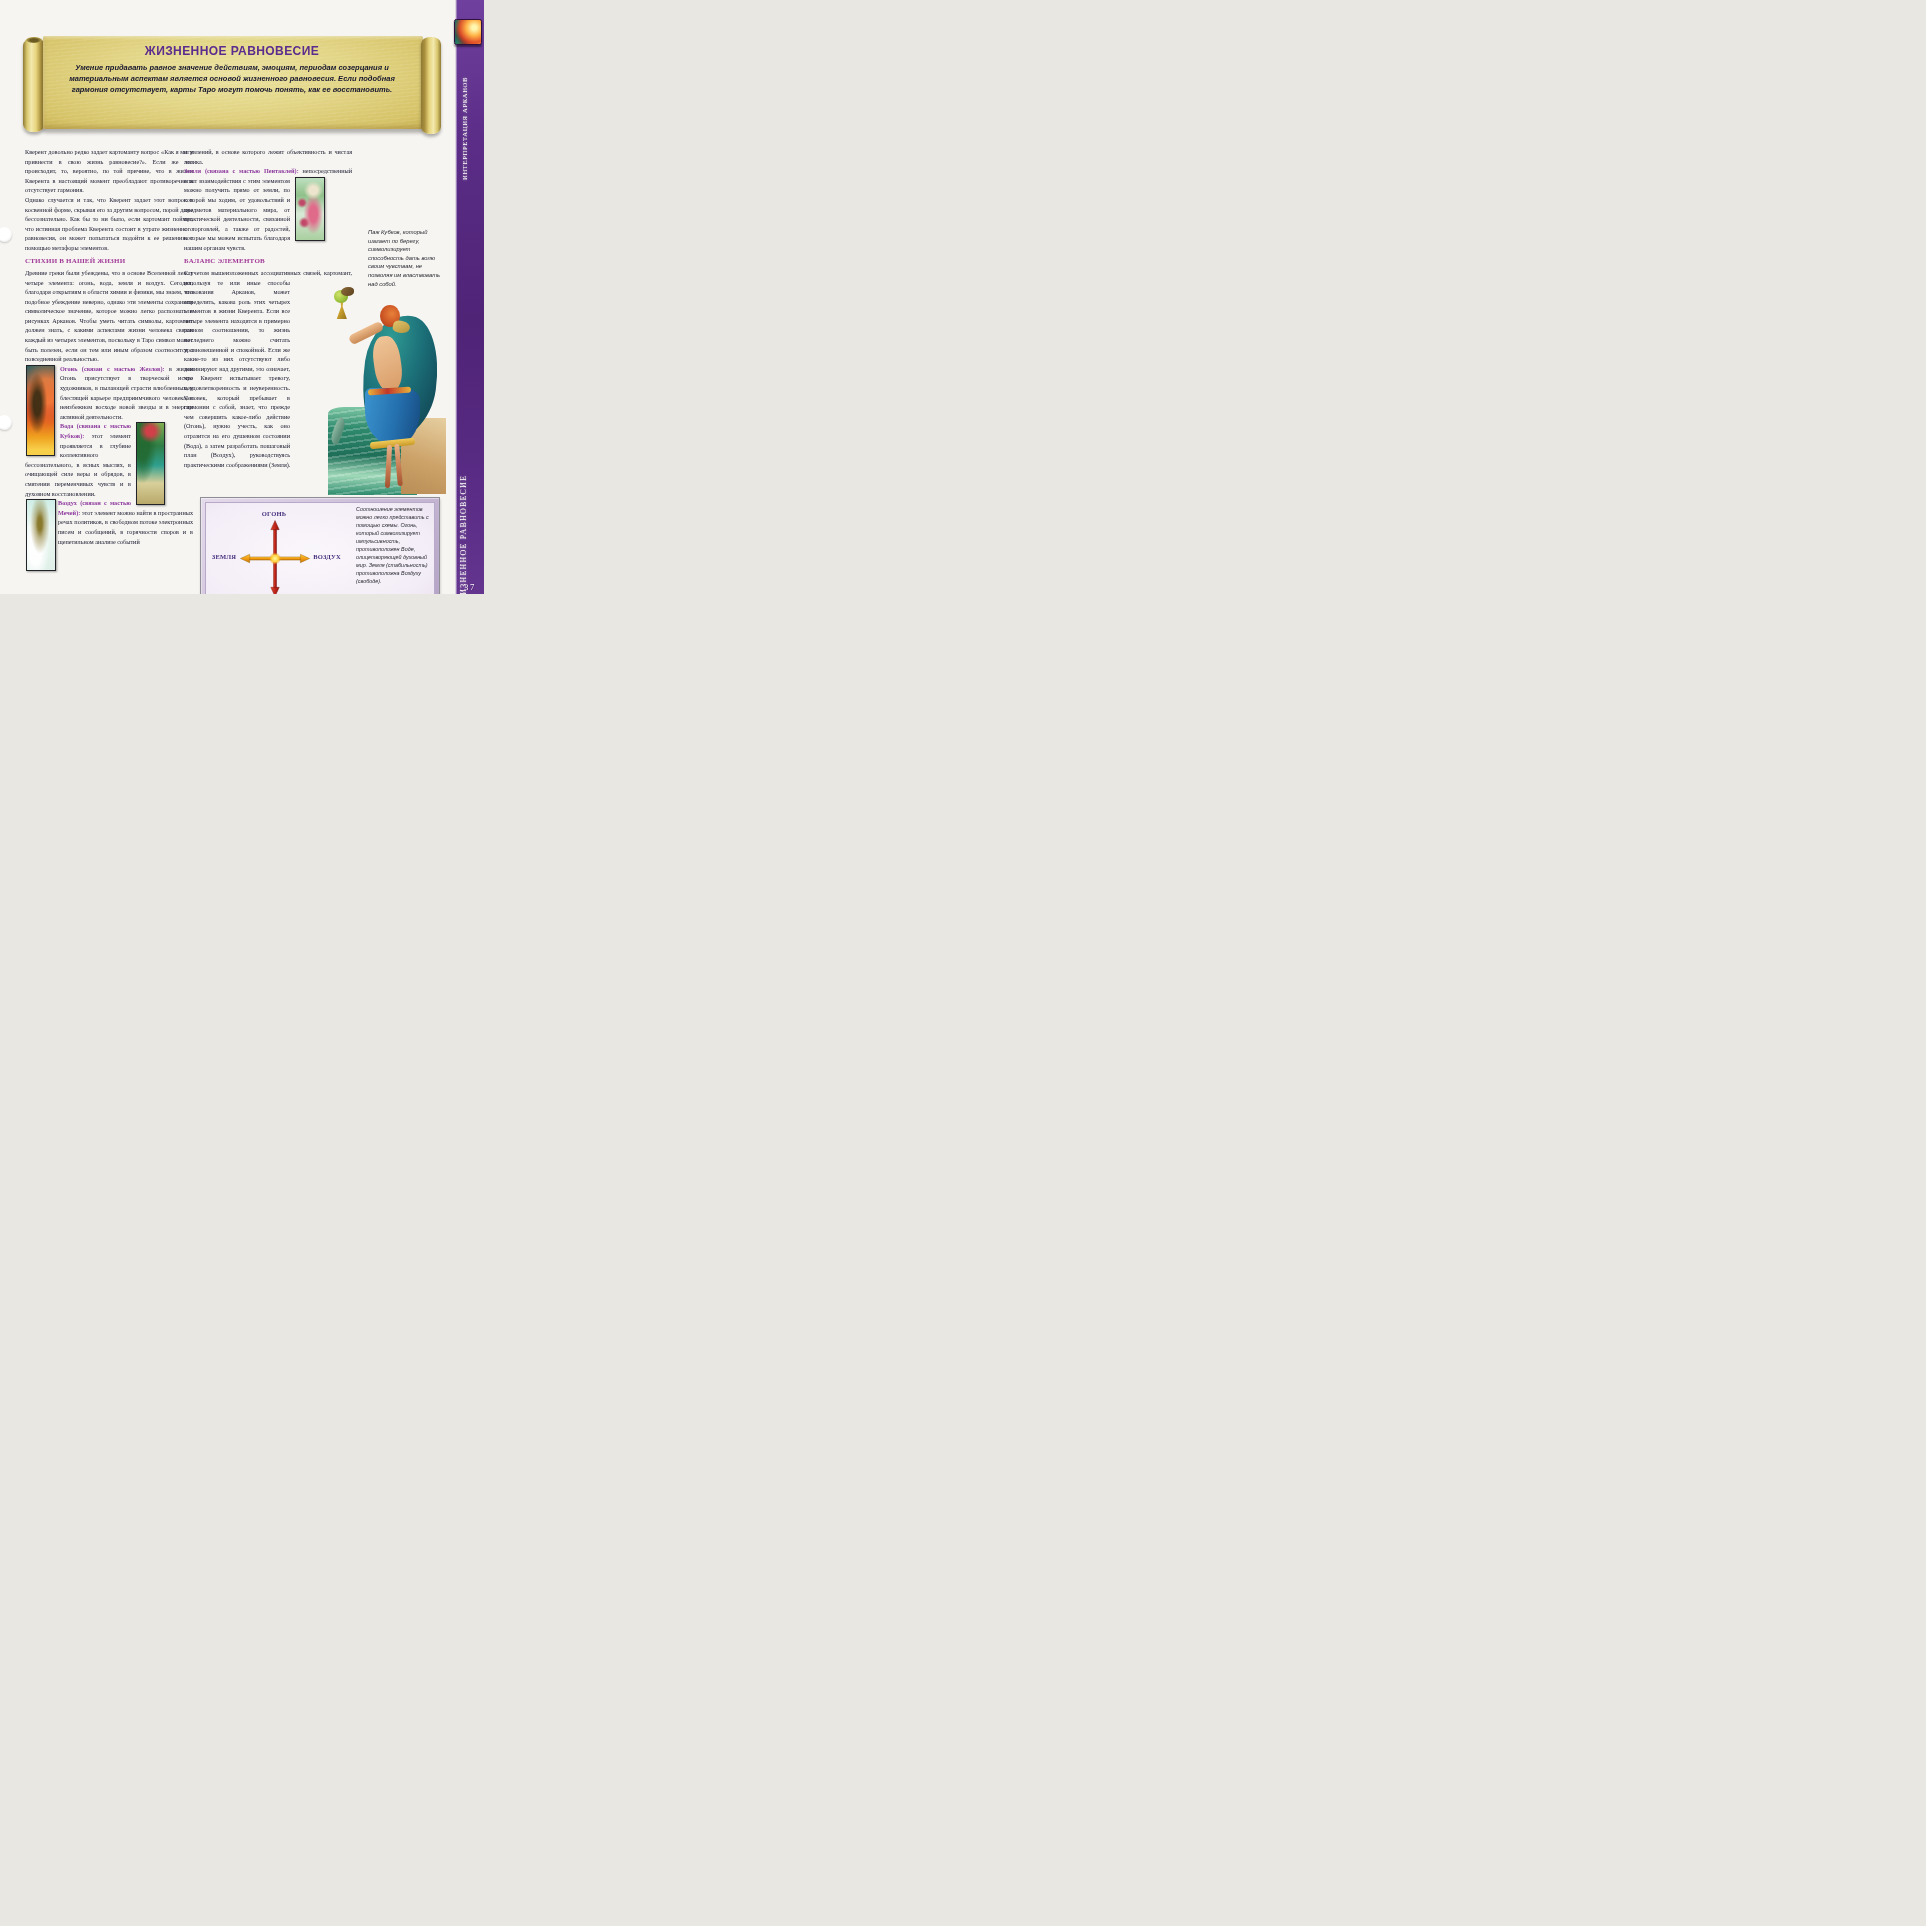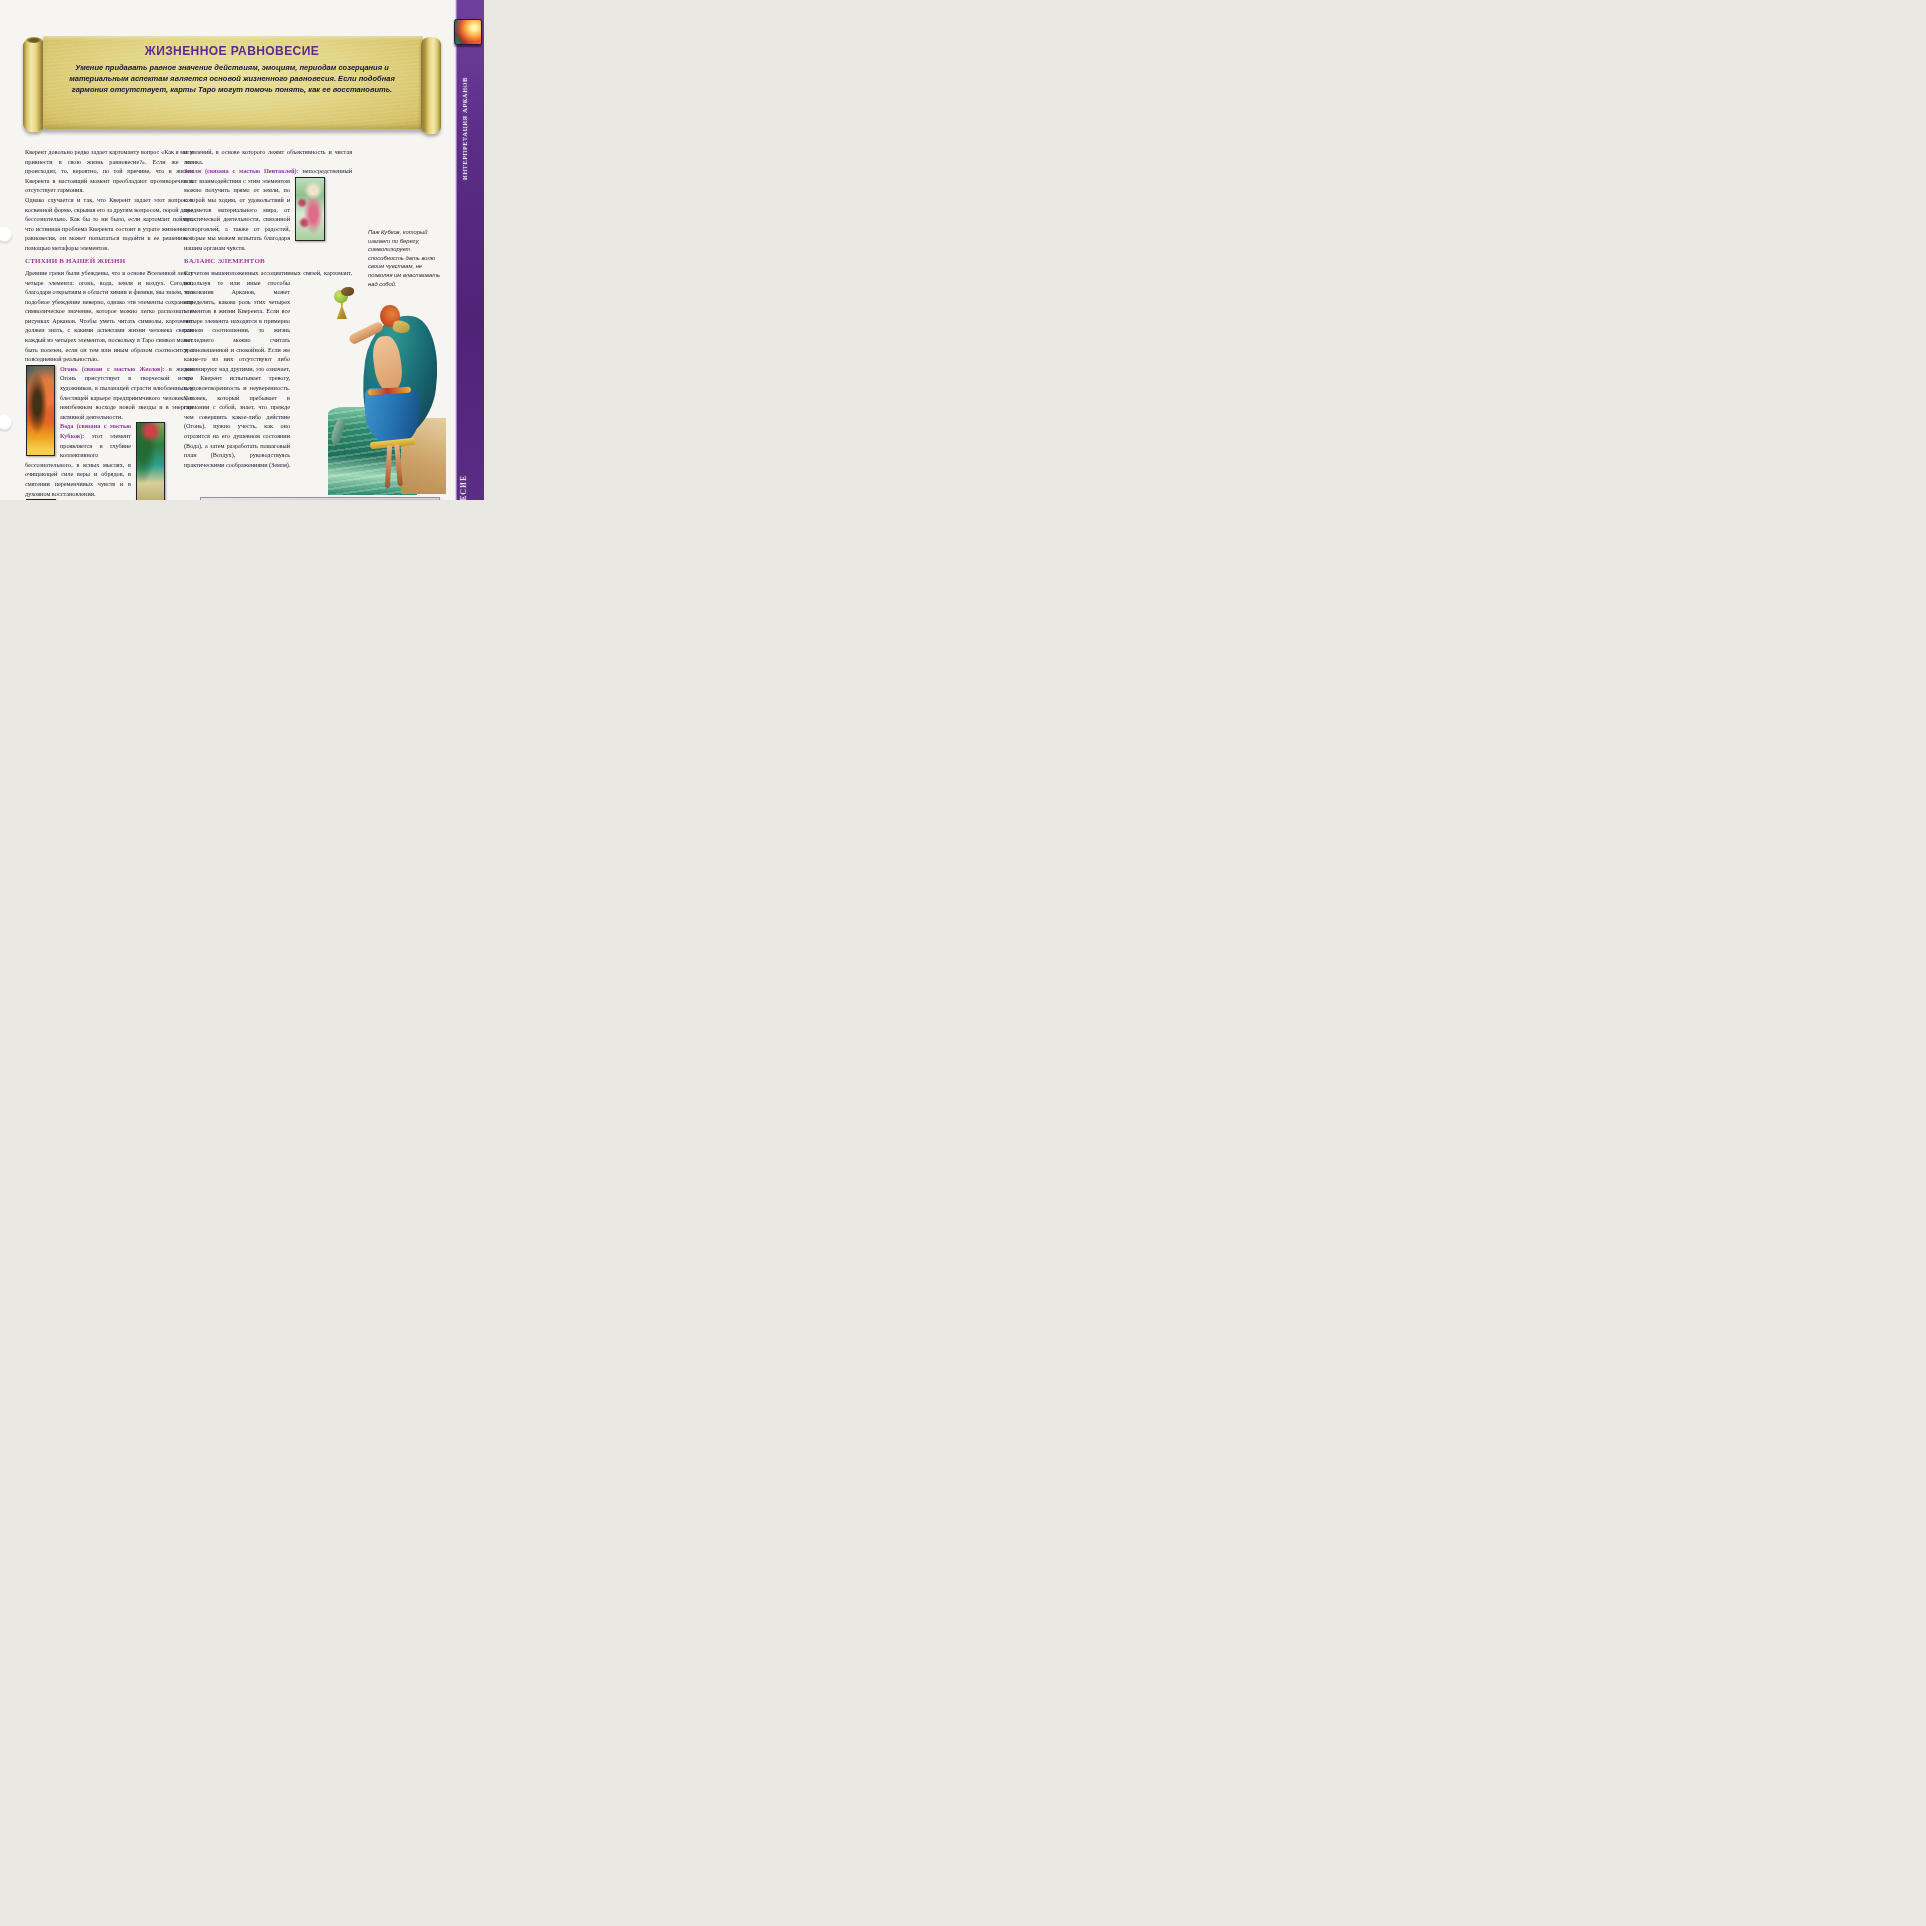--- a/index.html
+++ b/index.html
@@ -1,16 +1,16 @@
 <!DOCTYPE html>
 <html style="font-size:6.2px"><head>
 <meta charset="utf-8">
 <style>
   html,body{margin:0;padding:0;background:#e9e7e2;}
-  .page{position:relative;width:484px;height:500px;background:#f6f5f1;overflow:hidden;
+  .page{position:relative;width:484px;height:594px;background:#f6f5f1;overflow:hidden;
         font-family:"Liberation Serif",serif;}
   
   .sidebar{position:absolute;left:456px;top:0;width:28px;height:647px;
     background:linear-gradient(180deg,#70409e 0%,#5b2d87 22%,#4f2376 50%,#5b2d87 78%,#693a94 100%);}
   .sidebar::before{content:"";position:absolute;left:-1.5px;top:0;width:2.3px;height:100%;
     background:linear-gradient(90deg,rgba(255,255,255,0),#b9a6cd 60%,#70409e);}
   .sidebar-art{position:absolute;left:454px;top:19px;width:26px;height:24px;border-radius:2.3px;
     border:0.4px solid #30103f;box-shadow:0 1.5px 1.9px rgba(0,0,0,.45);
     background:
       radial-gradient(circle at 74% 32%,#fff7b0 0 9%,#ffb347 32%,rgba(230,80,40,.92) 58%,rgba(230,80,40,0) 78%),

